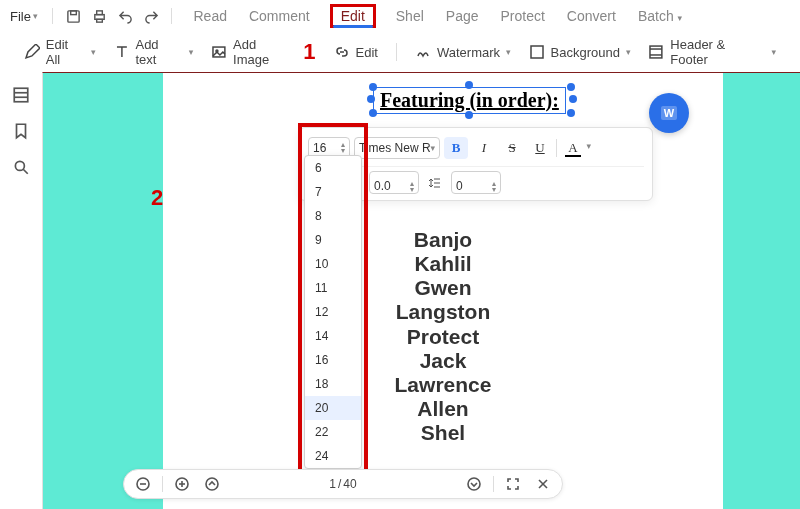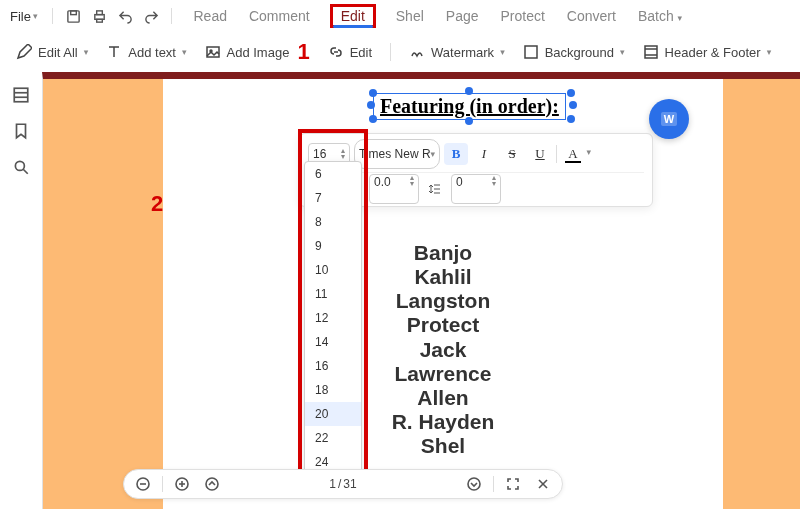--- a/index.html
+++ b/index.html
@@ -13,61 +13,61 @@
   .divider { width:1px; height:16px; background:#ddd; margin:0 3px;}
 
   
   .tabs { display: flex; align-items: center; gap: 18px; margin-left: 8px; }
   .tab { font-size: 14px; color: #888; padding: 4px 2px; position: relative; }
   .tab.active { color: #7f1d1d; font-weight: normal; }
   .tab.active::after { content:''; position:absolute; bottom:-3px; left:0; right:0; height:3px; background:#2a6fe8; border-radius:2px;}
   .tab.edit-highlight { border:3px solid #d40000; padding:1px 8px; }
 
   
-  .ribbon { display:flex; align-items:center; height:40px; padding:0 16px; gap:18px; }
+  .ribbon { display:flex; align-items:center; height:40px; padding:0 24px; gap:18px; }
   .ribbon-item { display:flex; align-items:center; gap:6px; color:#444; font-size:13px; }
   .ribbon-item svg { width:16px; height:16px; stroke:#444; fill:none; stroke-width:1.5;}
   .rib-divider { width:1px; height:18px; background:#ddd;}
   .chev { font-size:9px; color:#888;}
 
   
   .left-rail { position:absolute; left:0; top:72px; bottom:0; width:42px; display:flex; flex-direction:column; align-items:center; gap:18px; padding-top:14px; }
   .left-rail svg { width:18px; height:18px; stroke:#555; fill:none; stroke-width:1.5;}
   .left-rail div { display:flex; }
 
   
-  .canvas { position:absolute; left:42px; right:0; top:72px; bottom:0; background:#fdba74; border-top:7px solid #7f1d1d; border-left:1px solid #e0e0e0; overflow:hidden;}
+  .canvas { position:absolute; left:42px; right:0; top:72px; bottom:0; background:#5eead4; border-top:1px solid #7f1d1d; border-left:1px solid #e0e0e0; overflow:hidden;}
   .page { position:absolute; left:120px; top:0; width:560px; height:600px; background:#fff; }
 
   
   .selected-text { position:absolute; left:210px; top:14px; border:1px solid #2a6fe8; padding:1px 6px; font-family:'Times New Roman',serif; font-weight:bold; font-size:20px; text-decoration:underline; color:#000;}
   .handle { position:absolute; width:8px; height:8px; background:#2a6fe8; border-radius:50%;}
 
   
   .fmt-toolbar { position:absolute; left:136px; top:54px; width:354px; background:#fff; border:1px solid #e0e0e0; border-radius:6px; box-shadow:0 2px 10px rgba(0,0,0,0.08); padding:6px 8px;}
   .fmt-row { display:flex; align-items:center; gap:4px; height:28px;}
   .fmt-row + .fmt-row { margin-top:4px; border-top:1px solid #f0f0f0; padding-top:4px;}
   .fmt-num { width:42px; height:22px; border:1px solid #d0d0d0; border-radius:4px; display:flex; align-items:center; padding:0 4px; font-size:12px;}
-  .fmt-font { width:86px; height:30px; border:1px solid #d0d0d0; border-radius:10px; display:flex; align-items:center; padding:0 4px; font-size:12px; overflow:hidden; white-space:nowrap;}
+  .fmt-font { width:86px; height:22px; border:1px solid #d0d0d0; border-radius:4px; display:flex; align-items:center; padding:0 4px; font-size:12px; overflow:hidden; white-space:nowrap;}
   .fmt-btn { width:24px; height:22px; display:flex; align-items:center; justify-content:center; border-radius:4px; font-family:'Times New Roman',serif;}
   .fmt-btn.bold { background:#e8f0ff; color:#2a6fe8; font-weight:bold;}
   .fmt-btn svg { width:14px; height:14px; stroke:#555; fill:none; }
-  .spin-in { width:50px; height:30px; border:1px solid #d0d0d0; border-radius:4px; display:flex; align-items:flex-start; padding:0 4px; font-size:12px;}
+  .spin-in { width:50px; height:23px; border:1px solid #d0d0d0; border-radius:4px; display:flex; align-items:flex-end; padding:0 4px; font-size:12px;}
   .updown { margin-left:auto; display:flex; flex-direction:column; line-height:6px; font-size:8px; color:#888;}
 
   
   .size-dd { position:absolute; left:141px; top:82px; width:58px; background:#fff; border:1px solid #d0d0d0; border-radius:4px; box-shadow:0 2px 8px rgba(0,0,0,0.1); max-height:320px; overflow:hidden;}
   .size-dd-inner { overflow-y:auto; max-height:320px;}
   .size-dd-inner::-webkit-scrollbar { width:8px; }
   .size-dd-inner::-webkit-scrollbar-thumb { background:#bbb; border-radius:4px;}
   .size-opt { padding:5px 10px; font-size:12px; }
   .size-opt.sel { background:#e8f0ff; }
 
   
-  .body-text { position:absolute; top:155px; left:0; right:0; text-align:center; font-family:'Times New Roman',serif; font-weight:bold; font-size:21px; line-height:1.15;margin-top:7px;}
+  .body-text { position:absolute; top:155px; left:0; right:0; text-align:center; font-family:'Times New Roman',serif; font-weight:bold; font-size:21px; line-height:1.15;}
   .body-text div { margin:0;}
 
   
   .red-box1 { position:absolute; left:135px; top:50px; width:70px; height:354px; border:4px solid #d40000;}
   .anno1 { position:absolute; color:#d40000; font-weight:bold; font-size:22px;}
 
   
   .word-btn { position:absolute; right:34px; top:20px; width:40px; height:40px; border-radius:50%; background:#2a6fe8; color:#fff; display:flex; align-items:center; justify-content:center; font-weight:bold; box-shadow:0 2px 6px rgba(0,0,0,0.2);}
   .word-btn svg { width:20px; height:20px; fill:#fff;}
 
@@ -278,26 +278,26 @@
           <div class="size-opt">22</div>
           <div class="size-opt">24</div>
         </div>
     </div>
 
     <div class="red-box1"></div>
 
     <div class="body-text" id="names">
         <div>Banjo</div>
         <div>Kahlil</div>
+        <div>Gwen</div>
         <div>Langston</div>
         <div>Protect</div>
         <div>Jack</div>
         <div>Lawrence</div>
         <div>Allen</div>
-        <div>R. Hayden</div>
         <div>Shel</div>
       </div>
 
     <div class="word-btn">
       <svg viewBox="0 0 20 20">
           <rect x="2" y="3" width="16" height="14" rx="2" fill="#fff" opacity="0.25"></rect>
           <text x="10" y="14" text-anchor="middle" font-size="11" fill="#fff" font-weight="bold">W</text>
         </svg>
     </div>
 
@@ -323,21 +323,21 @@
     <div class="bb-btn">
         <svg viewBox="0 0 14 14">
           <circle cx="7" cy="7" r="6"></circle>
           <path d="M4 8 l3-3 l3 3"></path>
         </svg>
       </div>
     <div style="flex:1"></div>
     <div class="bb-page">
       <span>1</span>
       <span>/</span>
-      <span>31</span>
+      <span>40</span>
     </div>
     <div style="flex:1"></div>
     <div class="bb-btn">
         <svg viewBox="0 0 14 14">
           <circle cx="7" cy="7" r="6"></circle>
           <path d="M4 6 l3 3 l3-3"></path>
         </svg>
       </div>
     <div class="bb-div"></div>
     <div class="bb-btn">

